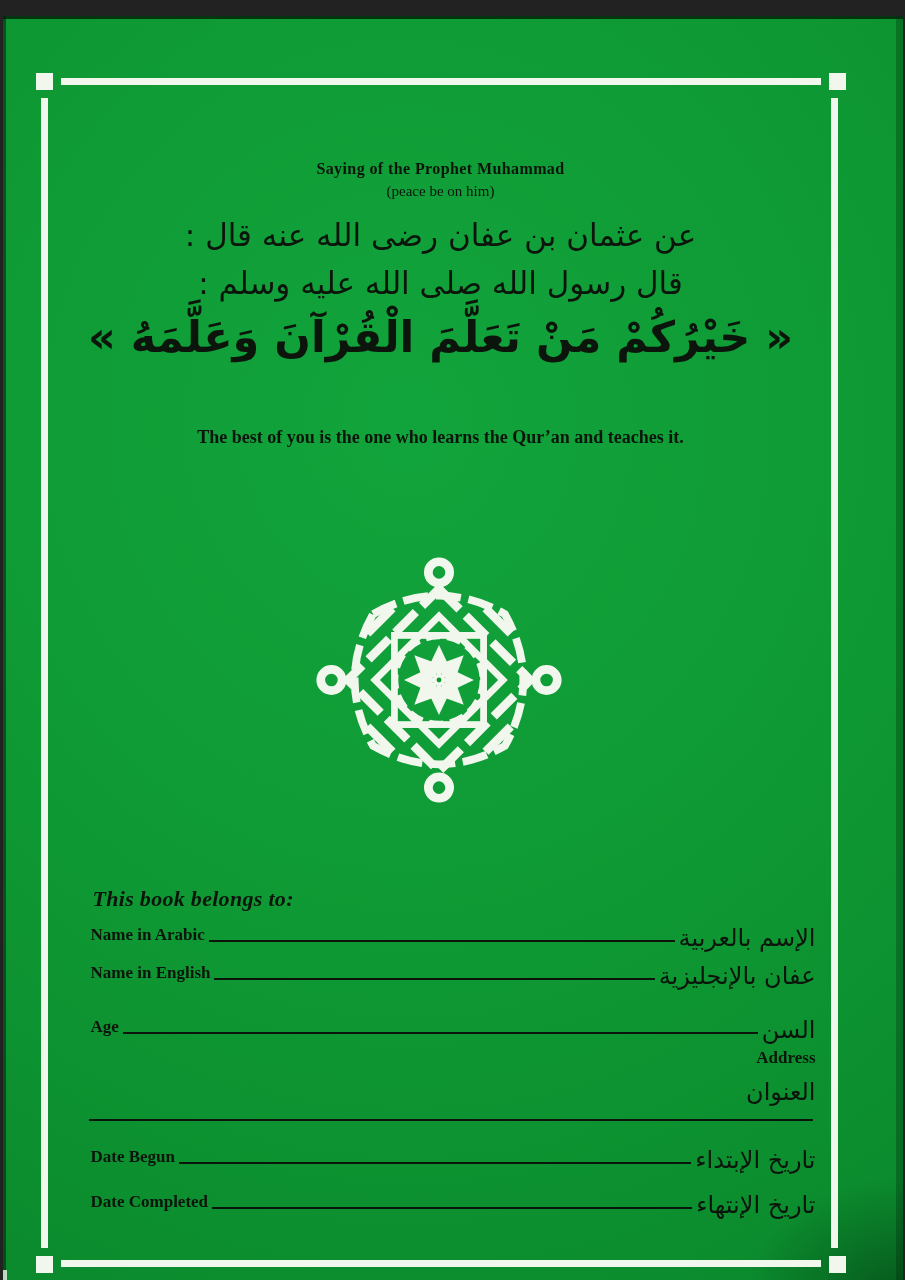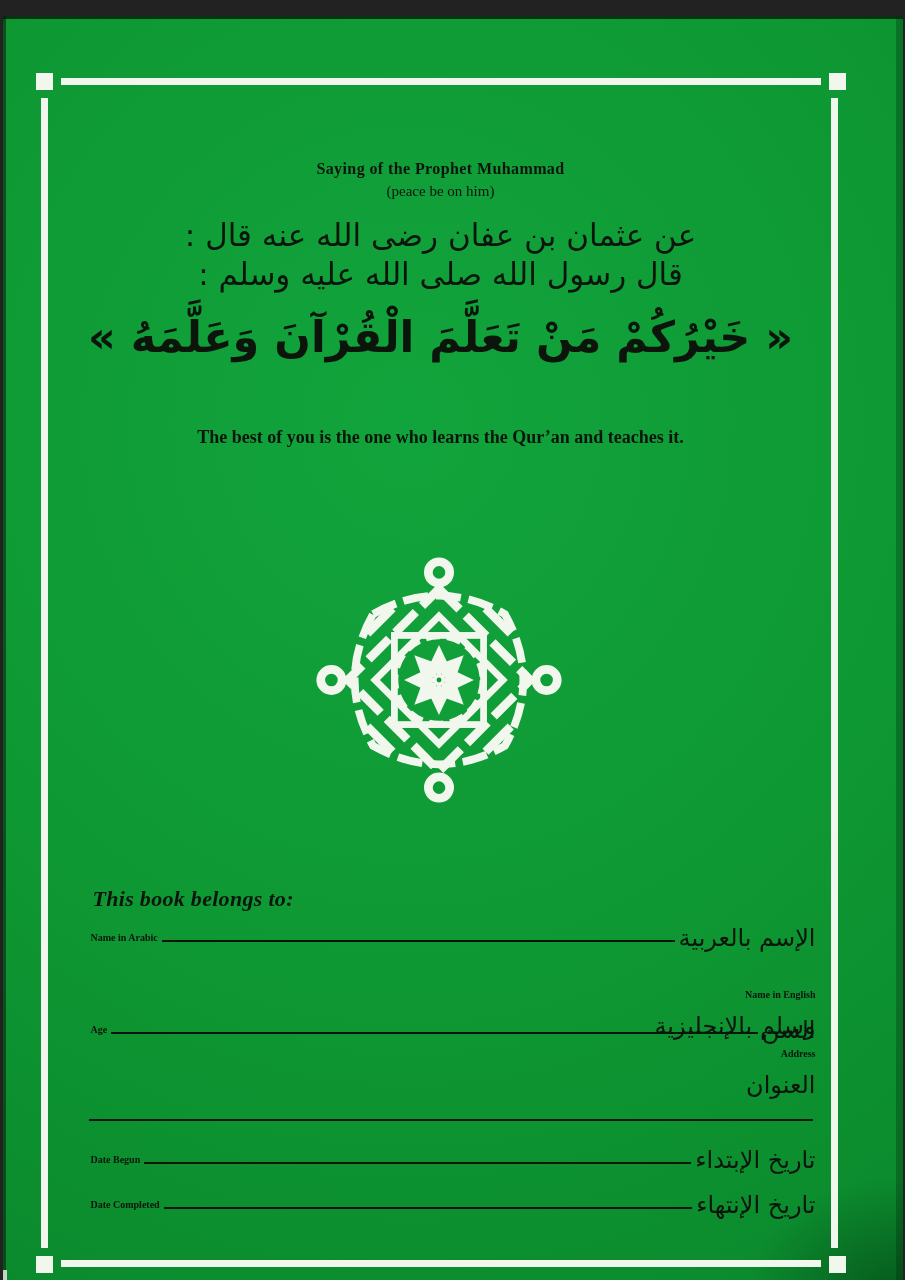--- a/index.html
+++ b/index.html
@@ -31,34 +31,34 @@
   .ln.bottom{left:58px;top:1244px;width:760px;height:7px;}
   .ln.left{left:38px;top:82px;width:7px;height:1150px;}
   .ln.right{left:828px;top:82px;width:7px;height:1150px;}
 
   .centerbox{position:absolute;left:60px;width:756px;text-align:center;}
   .hdr1{top:144px;font-size:16px;font-weight:bold;letter-spacing:.4px;}
   .hdr2{top:167px;font-size:15px;}
 
   .ar{font-family:"DejaVu Sans",sans-serif;direction:rtl;}
   .ar1{top:201px;font-size:31px;}
-  .ar2{top:240px;font-size:31px;}
+  .ar2{top:249px;font-size:31px;}
   .armain{top:296px;font-size:43px;font-weight:bold;}
   .arsrc{top:374px;font-size:22px;}
   .entrans{top:411px;font-size:18px;font-weight:bold;}
 
   .ornament{position:absolute;left:310px;top:538px;width:252px;height:252px;}
 
   .belongs{position:absolute;left:90px;top:870px;font-size:22px;font-weight:bold;font-style:italic;letter-spacing:.3px;}
 
   .formrow{position:absolute;left:88px;width:725px;height:34px;display:flex;align-items:flex-end;}
-  .formrow .en-label{font-size:10px;font-weight:bold;white-space:nowrap;line-height:1;padding-bottom:5px;}
+  .formrow .en-label{font-size:17px;font-weight:bold;white-space:nowrap;line-height:1;padding-bottom:5px;}
   .formrow .fill-line{flex:1;border-bottom:2px solid #0c150c;margin:0 4px 6px 4px;height:1px;}
   .formrow .ar-label{font-family:"DejaVu Sans",sans-serif;direction:rtl;font-size:24px;white-space:nowrap;line-height:1.1;margin-bottom:-3px;}
-  .r1{top:898px;} .r2{top:974px;flex-direction:column;} .r3{top:990px;} .r4{top:1033px;flex-direction:column;}
+  .r1{top:898px;} .r2{top:936px;} .r3{top:990px;} .r4{top:1033px;flex-direction:column;}
   .r5{top:1120px;} .r6{top:1165px;}
   .contline{position:absolute;left:86px;top:1103px;width:724px;border-top:2px solid #0c150c;height:0;}
 </style>
 </head>
 <body>
 
 <div class="page">
 
   <div class="edge-top"></div>
   <div class="edge-left"></div>
@@ -130,21 +130,21 @@
 
   <div class="formrow r1">
     <span class="en-label">Name in Arabic</span>
     <div class="fill-line"></div>
     <span class="ar-label">الإسم بالعربية</span>
   </div>
 
   <div class="formrow r2">
     <span class="en-label">Name in English</span>
     <div class="fill-line"></div>
-    <span class="ar-label">وسلم بالإنجليزية</span>
+    <span class="ar-label">عفان بالإنجليزية</span>
   </div>
 
   <div class="formrow r3">
     <span class="en-label">Age</span>
     <div class="fill-line"></div>
     <span class="ar-label">السن</span>
   </div>
 
   <div class="formrow r4">
     <span class="en-label">Address</span>

